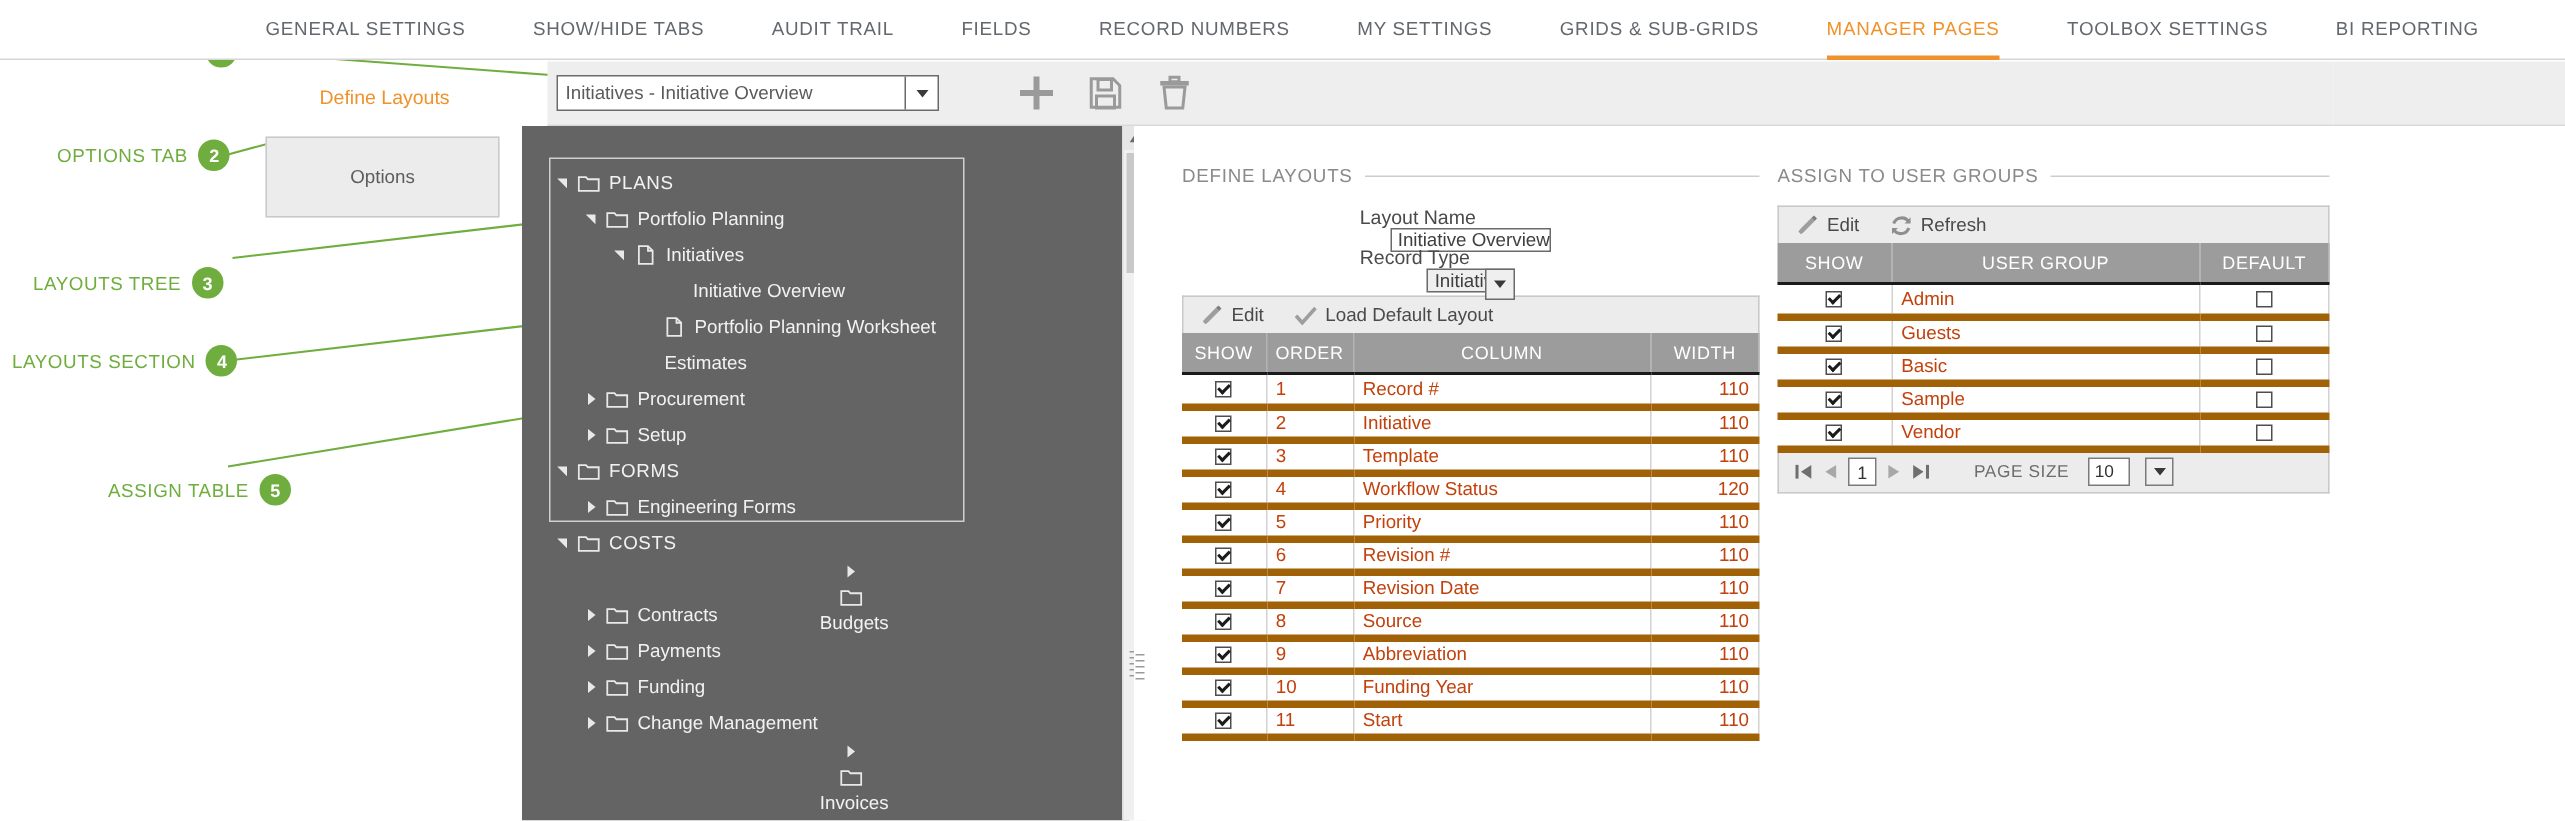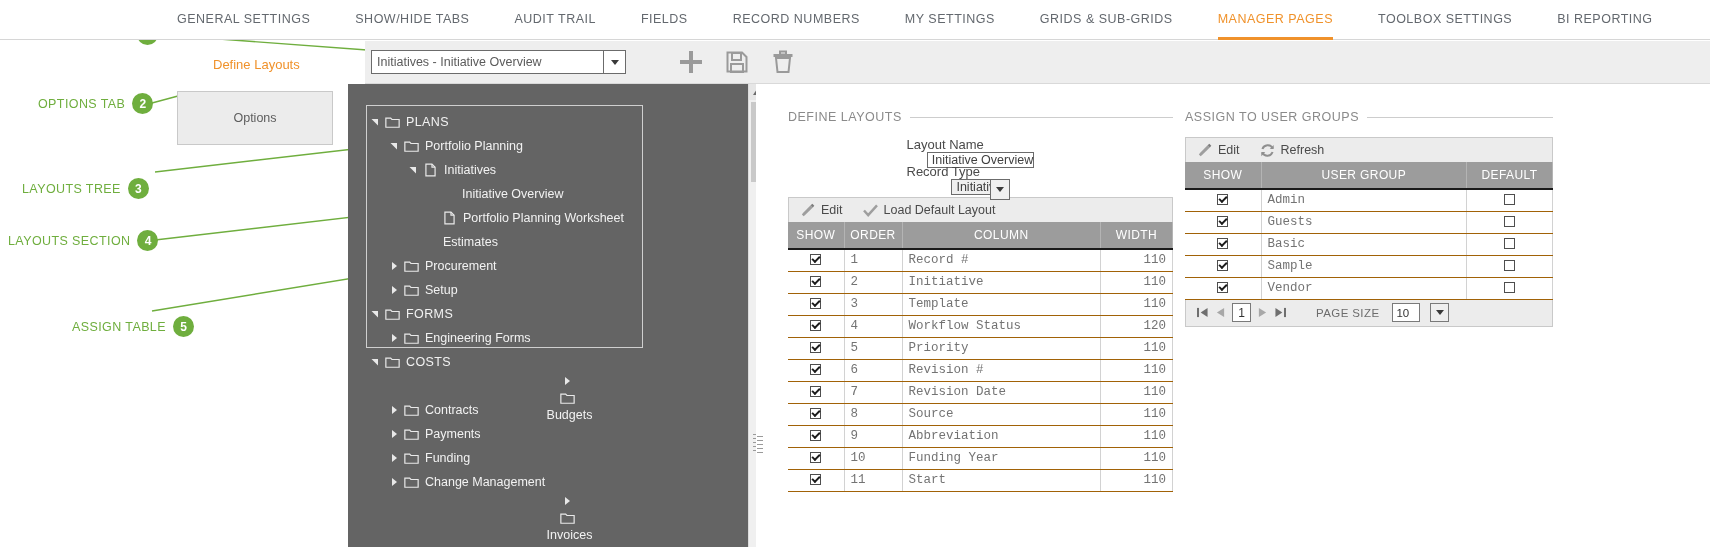--- a/index.html
+++ b/index.html
@@ -139,23 +139,23 @@
   }
   .gridbar-btn { display: flex; align-items: center; gap: 6px; font-size: 12.5px; color: #4a4a4a; cursor: pointer; }
 
   table.grid { border-collapse: collapse; width: 100%; table-layout: fixed; }
   table.grid th {
     background: #9c9c9c; color: #fff; font-size: 12px; font-weight: normal;
     letter-spacing: .4px; height: 27px; border-right: 1px solid #b4b4b4;
     border-bottom: 2px solid #1a1a1a;
   }
   table.grid td {
-    height: 22px; font-size: 12.5px; color: #737373;
-    border-bottom: 1px solid #a16207; border-right: 1px solid #d2d2d2;
-    padding: 0 6px; background: #fff; font-family: Liberation Mono, monospace;
+    height: 22px; font-size: 12.5px; color: #c2410c;
+    border-bottom: 5px solid #a16207; border-right: 1px solid #d2d2d2;
+    padding: 0 6px; background: #fff;
   }
   td.c-center { text-align: center; padding: 0; }
   td.c-right { text-align: right; }
   .cbox {
     display: inline-block; width: 11px; height: 11px; background: #fff;
     border: 1px solid #4e4e4e; position: relative; vertical-align: middle;
   }
   .cbox.checked::after {
     content: ""; position: absolute; left: 1px; top: 1px; width: 6px; height: 3px;
     border-left: 2px solid #1b1b1b; border-bottom: 2px solid #1b1b1b;

